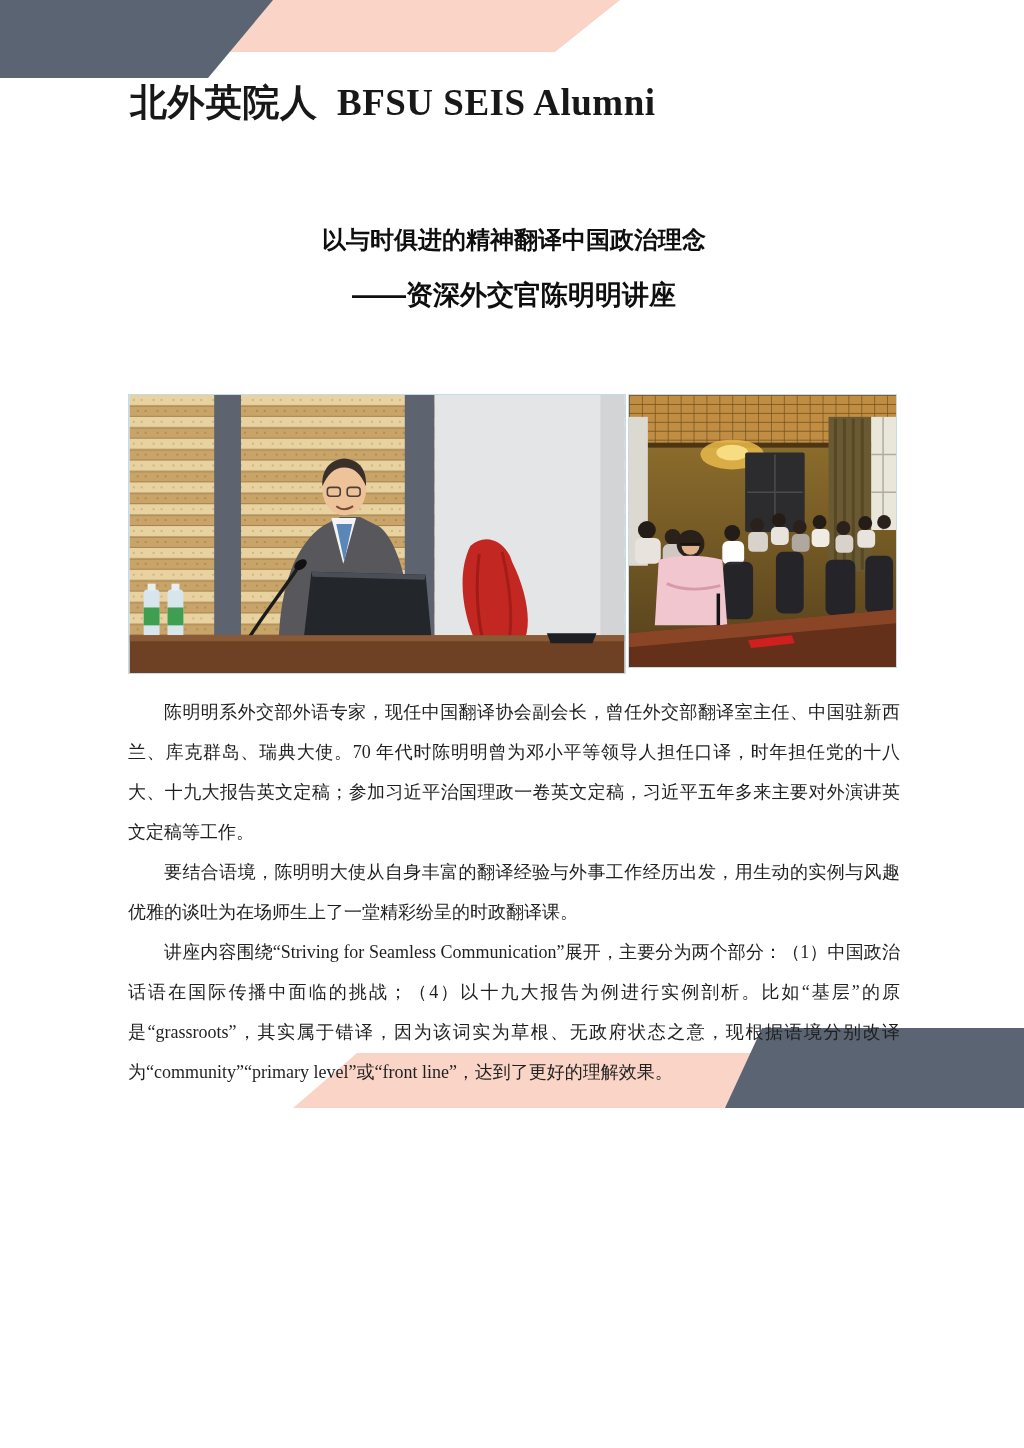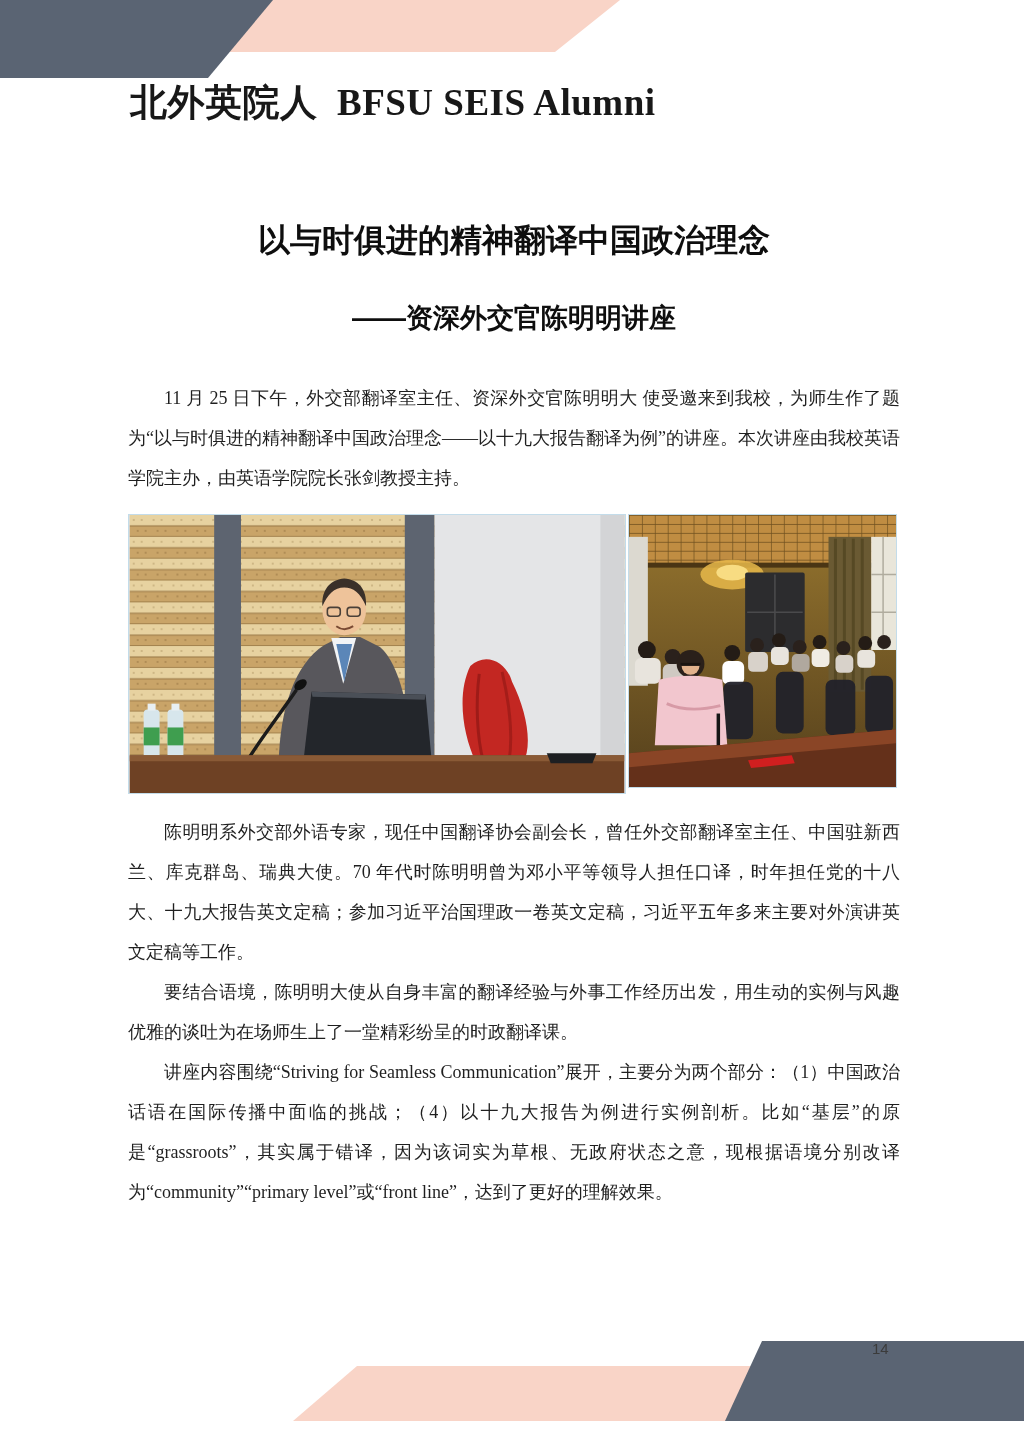--- a/index.html
+++ b/index.html
@@ -1,19 +1,19 @@
 <!DOCTYPE html>
 <html><head>
 <meta charset="utf-8">
 <style>
   * { margin:0; padding:0; box-sizing:border-box; }
   html,body { background:#ffffff; }
   .page {
     position:relative;
-    width:1024px; height:1421px;
+    width:1024px; height:1108px;
     margin:0 auto;
     background:#ffffff;
     overflow:hidden;
     font-family:"Liberation Serif", serif;
     color:#1f1f1f;
   }
   .deco { position:absolute; left:0; display:block; }
   .deco-top { top:0; }
   .deco-bottom { bottom:0; }
 
@@ -23,22 +23,22 @@
     font-weight:bold; font-size:37px; line-height:46px;
     color:#181818; letter-spacing:0.5px; white-space:pre;
   }
 
   .title-block {
     position:absolute; left:128px; top:224px; width:772px;
     text-align:center;
     font-family:"Liberation Sans", sans-serif;
     font-weight:bold; color:#0e0e0e;
   }
-  .doc-title   { font-size:32px; line-height:32px; }
-  .doc-subtitle{ font-size:27px; line-height:32px; margin-top:46px; }
+  .doc-title   { font-size:24px; line-height:32px; }
+  .doc-subtitle{ font-size:27px; line-height:32px; margin-top:23px; }
 
   .body-text {
     position:absolute; left:128px; top:378px; width:772px;
     font-size:18px; line-height:40px;
     text-align:justify;
   }
   .body-text p { text-indent:2em; }
 
   .photo-row { display:flex; gap:2px; margin:16px 0 18px 0; align-items:flex-start; }
   .photo { display:block; border:1px solid #c3dcea; background:#ddd; }
@@ -66,21 +66,20 @@
 
   <div class="masthead">北外英院人  BFSU SEIS Alumni</div>
 
   <div class="title-block">
     <div class="doc-title">以与时俱进的精神翻译中国政治理念</div>
     <div class="doc-subtitle">——资深外交官陈明明讲座</div>
   </div>
 
   <div class="body-text">
 
-    <p>11 月 25 日下午，外交部翻译室主任、资深外交官陈明明大 使受邀来到我校，为师生作了题为“以与时俱进的精神翻译中国政治理念——以十九大报告翻译为例”的讲座。本次讲座由我校英语学院主办，由英语学院院长张剑教授主持。</p>
 
     <div class="photo-row">
 
       <svg class="photo" width="498" height="280" viewBox="0 0 498 280" role="img">
         <defs>
           <pattern id="slats" width="20" height="22" patternUnits="userSpaceOnUse">
             <rect width="20" height="22" fill="#c9a468"></rect>
             <rect y="0" width="20" height="11" fill="#e7d2a0"></rect>
             <rect y="10" width="20" height="2" fill="#9a7a48" opacity="0.55"></rect>
             <rect y="21" width="20" height="1" fill="#8a6a3a" opacity="0.6"></rect>

